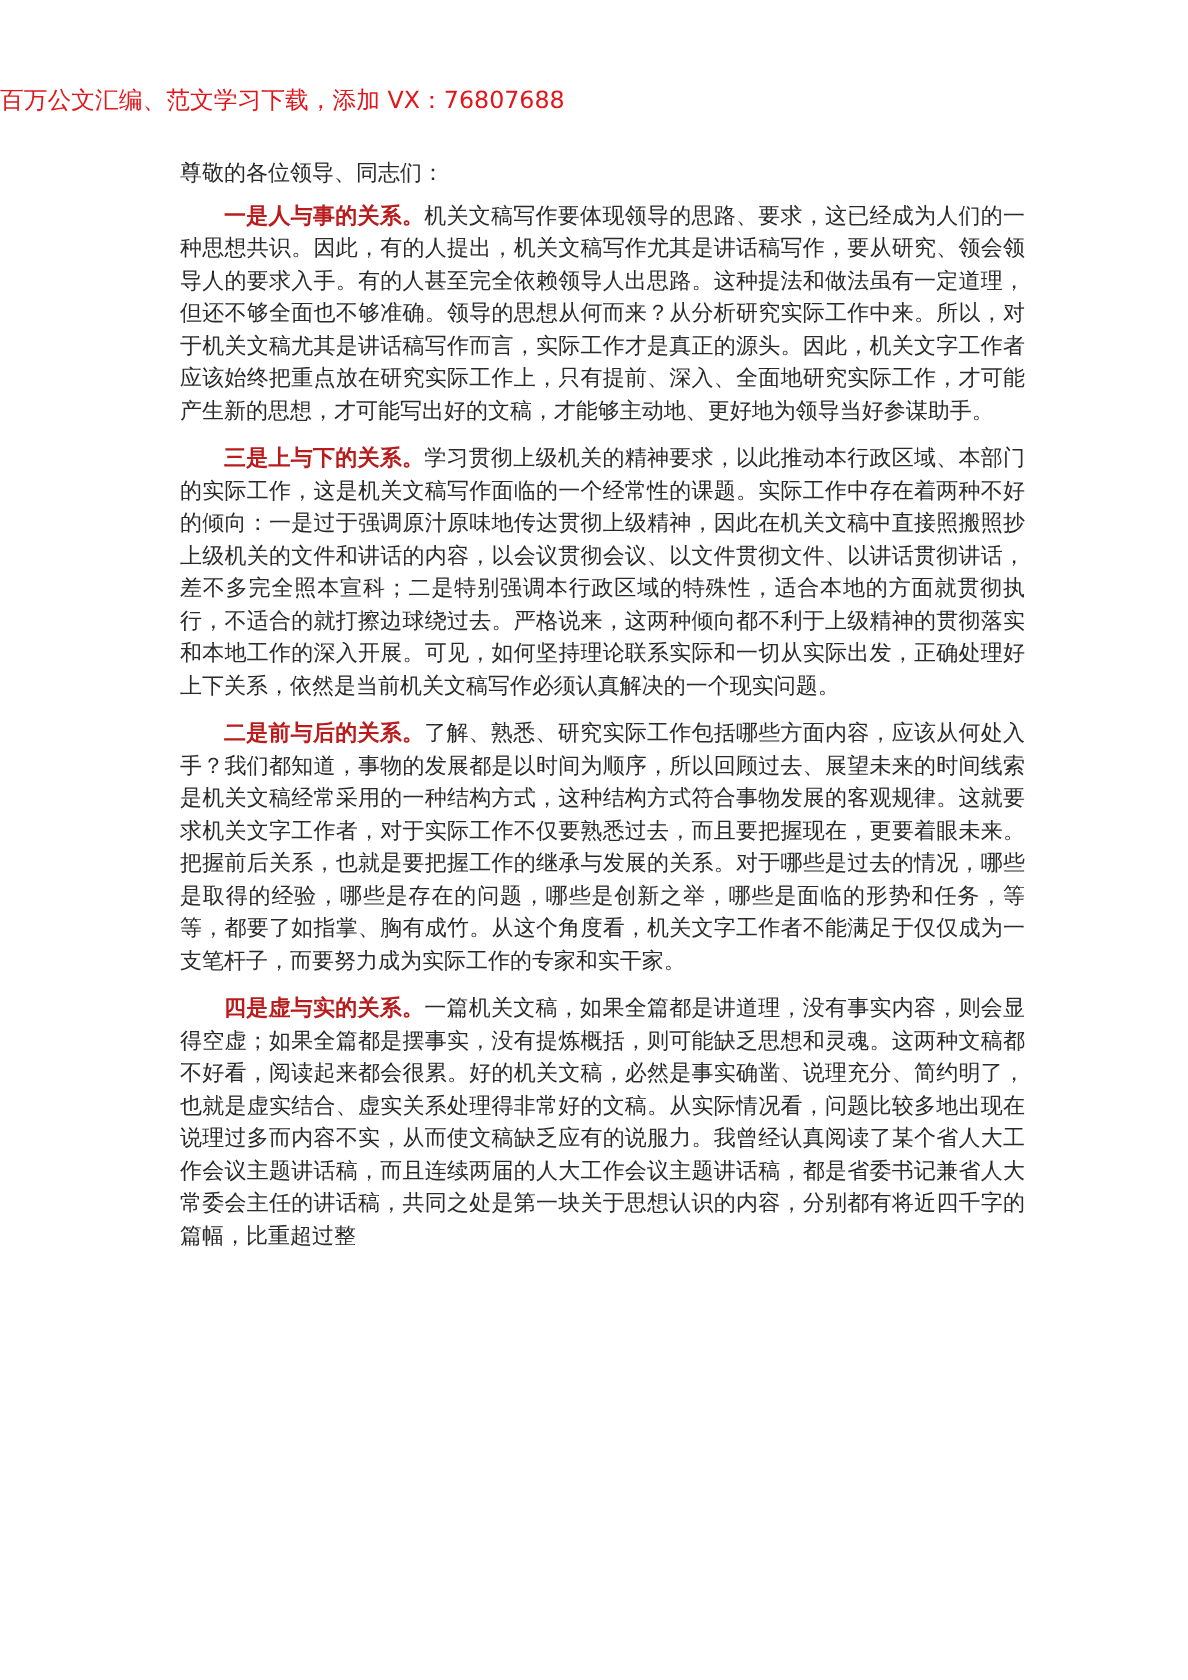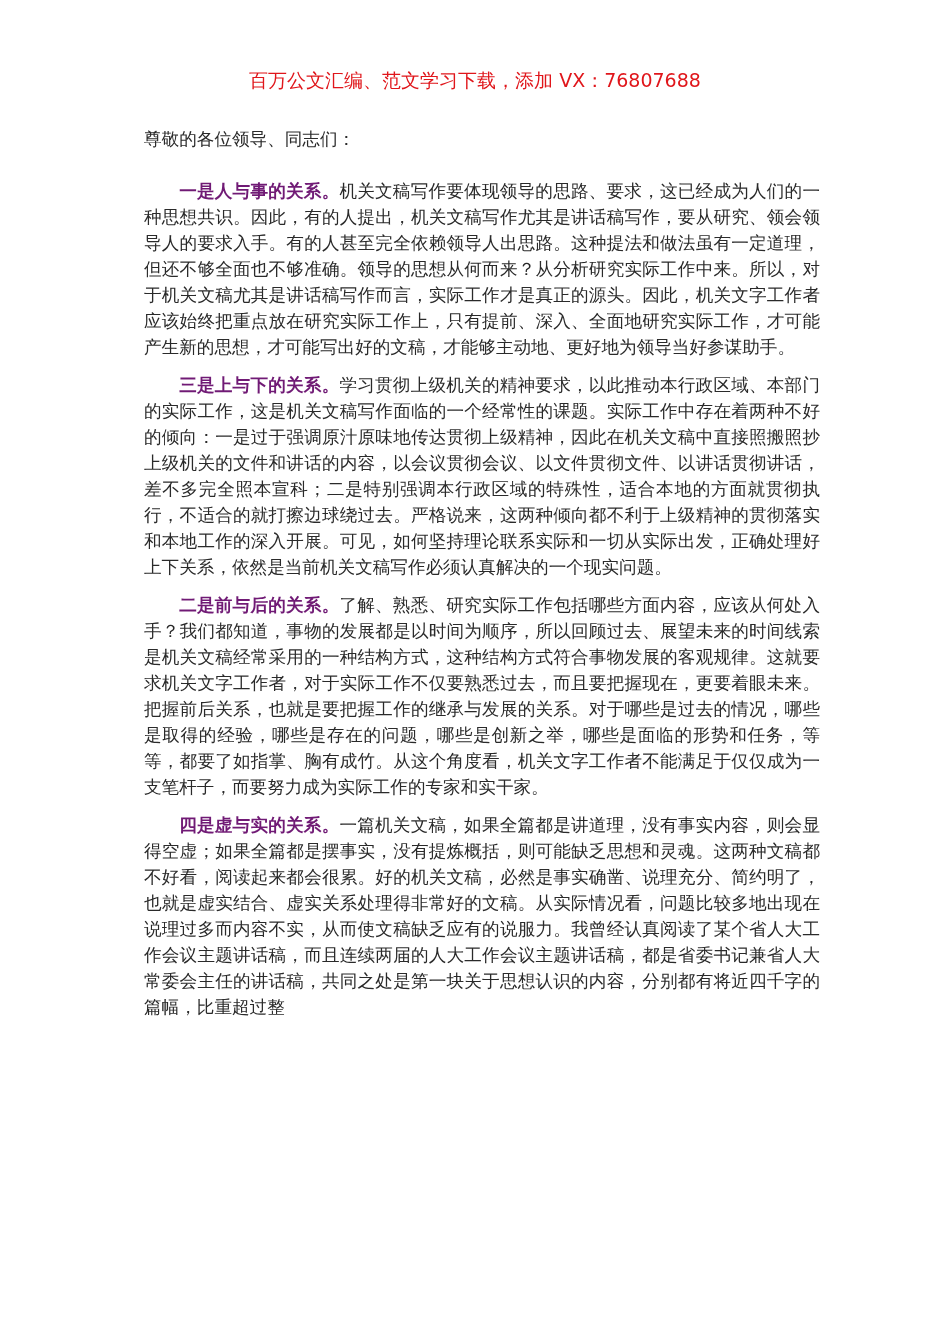--- a/index.html
+++ b/index.html
@@ -1,32 +1,32 @@
 <!DOCTYPE html>
 <html><head>
   <meta charset="utf-8">
   <style>
     html, body { margin: 0; padding: 0; background: #ffffff; }
     body { width: 950px; height: 1344px; position: relative; overflow: hidden; }
     .page { position: absolute; left: 0; top: 0; width: 950px; height: 1344px; background: #fff; }
     .header-banner {
-      position: absolute; top: 66px; left: 0; width: 950px; text-align: center;
+      position: absolute; top: 66px; left: 0; width: 950px; text-align: left;
       color: #e0161b; font-family: "DejaVu Sans", "Liberation Sans", sans-serif;
       font-size: 19px; line-height: 28px; letter-spacing: 0px;
     }
     .body-text {
       position: absolute; left: 144px; top: 126px; width: 676px;
       font-family: "DejaVu Serif", "Liberation Serif", serif;
       color: #2a2a2a; font-size: 17.6px; line-height: 26px;
       text-align: justify;
     }
     .body-text p { margin: 0 0 12px 0; }
-    .body-text p.salutation { margin-bottom: 26px; }
+    .body-text p.salutation { margin-bottom: 8px; }
     .body-text p.indent { text-indent: 2em; }
-    .lead { font-weight: bold; font-family: "DejaVu Sans", "Liberation Sans", sans-serif; color: #701a75; }
+    .lead { font-weight: bold; font-family: "DejaVu Sans", "Liberation Sans", sans-serif; color: #b91c1c; }
   </style>
 </head>
 <body>
 
 <div class="page">
   <div class="header-banner">百万公文汇编、范文学习下载，添加 VX：76807688</div>
 
   <div class="body-text">
     <p class="salutation">尊敬的各位领导、同志们：</p>
 

